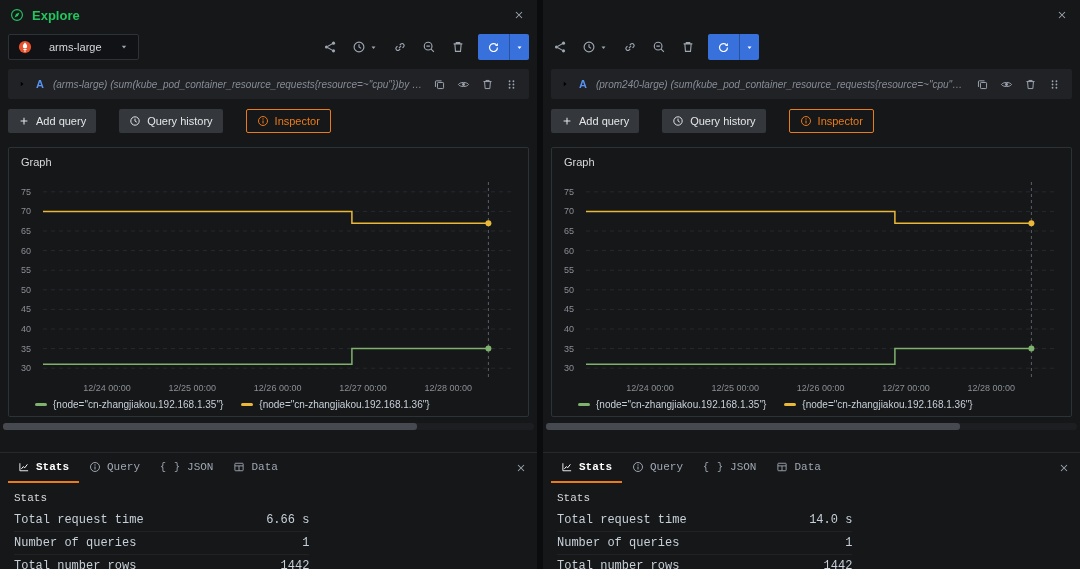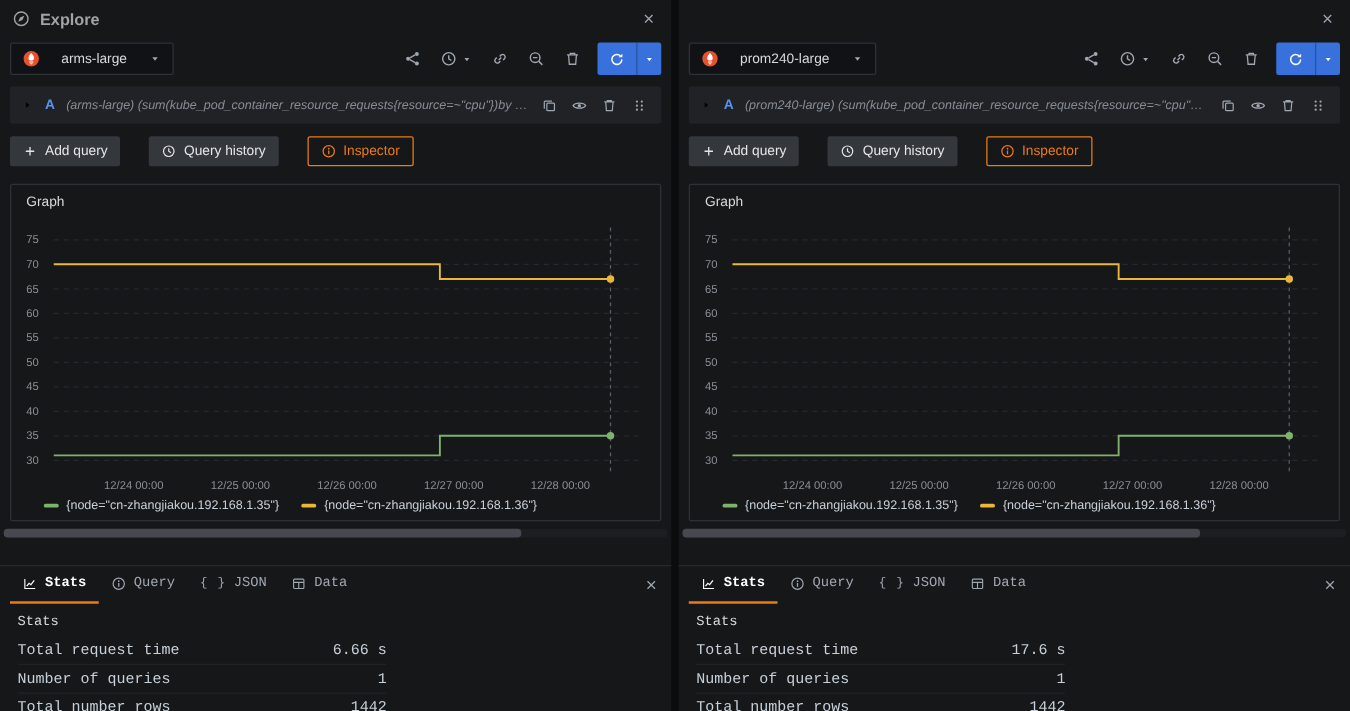--- a/index.html
+++ b/index.html
@@ -4,21 +4,21 @@
 <style>
   :root{
     --accent-orange:#eb7b18; --accent-blue:#3871dc; --prometheus-brand:#e6522c;
   }
   *{box-sizing:border-box;margin:0;padding:0;}
   body{width:1080px;height:569px;background:#0b0c0e;font-family:"Liberation Sans",sans-serif;overflow:hidden;}
   .split{display:flex;gap:6px;width:1080px;height:569px;}
   .pane{flex:1;min-width:0;background:#161719;display:flex;flex-direction:column;}
   .pane-header{height:30px;padding:0 10px;display:flex;align-items:center;justify-content:space-between;flex:none;}
   .pane-header.right{justify-content:flex-end;}
-  .title-wrap{display:flex;align-items:center;gap:8px;color:#a3a3a3;font-size:13px;font-weight:600;}
+  .title-wrap{display:flex;align-items:center;gap:8px;color:#22c55e;font-size:13px;font-weight:600;}
   .icon-btn{background:none;border:none;color:#9fa7b3;display:inline-flex;align-items:center;gap:3px;padding:2px;cursor:pointer;}
   .toolbar{height:34px;padding:0 8px;display:flex;align-items:center;justify-content:space-between;flex:none;}
   .ds-picker{height:26px;background:#111216;border:1px solid #2c3235;border-radius:2px;color:#d8d9da;display:inline-flex;align-items:center;gap:17px;padding:0 9px;font-size:11px;cursor:pointer;font-family:inherit;}
   .ds-picker .caret{color:#9fa7b3;}
   .toolbar-actions{display:flex;align-items:center;gap:11px;}
   .run-btn{display:flex;height:26px;border-radius:2px;overflow:hidden;background:var(--accent-blue);}
   .run-main{border:none;background:transparent;color:#fff;padding:0 9px;display:flex;align-items:center;cursor:pointer;}
   .run-caret{border:none;background:transparent;color:#fff;padding:0 5px;border-left:1px solid rgba(0,0,0,.28);display:flex;align-items:center;cursor:pointer;}
   .query-row{margin:5px 8px 4px;background:#202226;border-radius:2px;height:30px;display:flex;align-items:center;gap:9px;padding:0 9px;flex:none;}
   .refid{color:#5794f2;font-size:11px;font-weight:700;}
@@ -353,29 +353,20 @@
   <section class="pane">
     <header class="pane-header right">
       <button class="icon-btn">
           <svg class="ic" width="12" height="12">
             <use href="#i-close"></use>
           </svg>
         </button>
     </header>
 
     <div class="toolbar">
-      <button class="ds-picker">
-        <svg class="ic" width="14" height="14">
-            <use href="#i-prom"></use>
-          </svg>
-        <span class="ds-name">prom240-large</span>
-        <svg class="ic caret" width="10" height="10">
-            <use href="#i-caret"></use>
-          </svg>
-      </button>
       <div class="toolbar-actions">
         <button class="icon-btn">
             <svg class="ic" width="14" height="14">
               <use href="#i-share"></use>
             </svg>
           </button>
         <button class="icon-btn">
           <svg class="ic" width="14" height="14">
               <use href="#i-clock"></use>
             </svg>
@@ -540,21 +531,21 @@
         <button class="icon-btn tabs-close">
             <svg class="ic" width="12" height="12">
               <use href="#i-close"></use>
             </svg>
           </button>
       </div>
       <div class="drawer-heading">Stats</div>
       <div class="stats-table">
         <div class="stat-row">
           <span class="stat-label">Total request time</span>
-          <span class="stat-value">17.6 s</span>
+          <span class="stat-value">14.0 s</span>
         </div>
         <div class="stat-row">
           <span class="stat-label">Number of queries</span>
           <span class="stat-value">1</span>
         </div>
         <div class="stat-row">
           <span class="stat-label">Total number rows</span>
           <span class="stat-value">1442</span>
         </div>
       </div>

